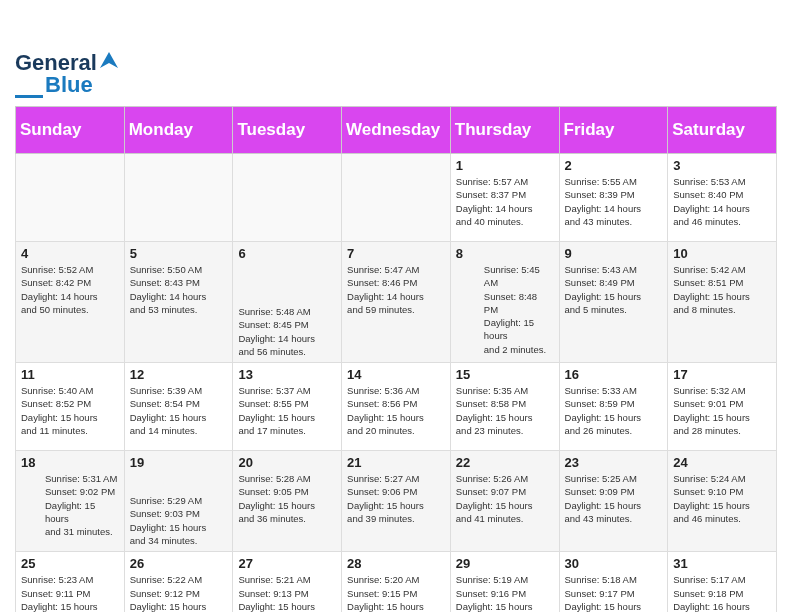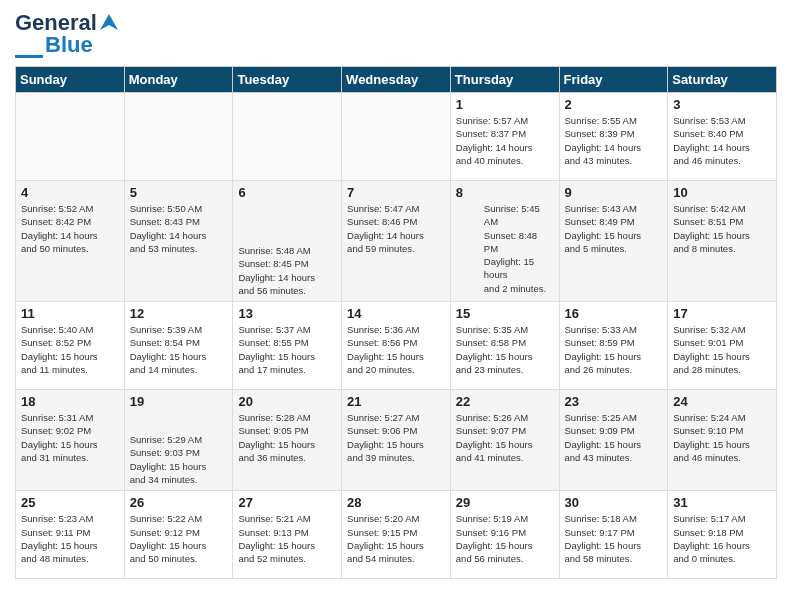--- a/index.html
+++ b/index.html
@@ -32,25 +32,25 @@
     .location-title {
       font-size: 16px;
       color: #444;
     }
     table {
       width: 100%;
       border-collapse: collapse;
       table-layout: fixed;
     }
     thead th {
-      background: #0c4a6e;
+      background: #d946ef;
       color: #fff;
-      font-size: 13px;
+      font-size: 17px;
       font-weight: bold;
-      padding: 5px 4px;
+      padding: 13px 4px;
       text-align: left;
       border: 1px solid #ccc;
     }
     tbody td {
       vertical-align: top;
       padding: 4px 5px;
       border: 1px solid #ddd;
       font-size: 10px;
       color: #333;
       height: 88px;
@@ -72,21 +72,21 @@
     }
     .empty-cell {
       background: #f9f9f9;
     }
   </style>
 </head>
 <body>
 
 <div class="header">
   <div class="logo">
-    <div style="display:flex;align-items:center;">
+    <div style="display:flex;margin-top:40px;">
       <span style="font-size:22px;font-weight:bold;color:#1a3a5c;">General</span>
       <svg width="22" height="22" viewBox="0 0 22 22" style="margin-left:1px;">
         <polygon points="11,2 20,18 11,13 2,18" fill="#1a7abf"></polygon>
       </svg>
     </div>
     <div style="display:flex;align-items:flex-end;margin-top:-4px;">
       <div style="width:28px;height:3px;background:#1a7abf;margin-right:2px;"></div>
       <span style="font-size:22px;font-weight:bold;color:#1a7abf;">Blue</span>
     </div>
   </div>
@@ -230,21 +230,21 @@
           <div class="day-number">17</div>
           <div class="day-info" style="white-space: pre-line;">Sunrise: 5:32 AM
 Sunset: 9:01 PM
 Daylight: 15 hours
 and 28 minutes.</div>
         </td>
       </tr>
       <tr>
         <td>
           <div class="day-number">18</div>
-          <div class="day-info" style="white-space: pre-line;">Sunrise: 5:31 AM
+          <div class="day-info" style="white-space: pre-line; margin-left: 24px;">Sunrise: 5:31 AM
 Sunset: 9:02 PM
 Daylight: 15 hours
 and 31 minutes.</div>
         </td>
         <td>
           <div class="day-number">19</div>
           <div class="day-info" style="white-space: pre-line; margin-top: 24px;">Sunrise: 5:29 AM
 Sunset: 9:03 PM
 Daylight: 15 hours
 and 34 minutes.</div>

